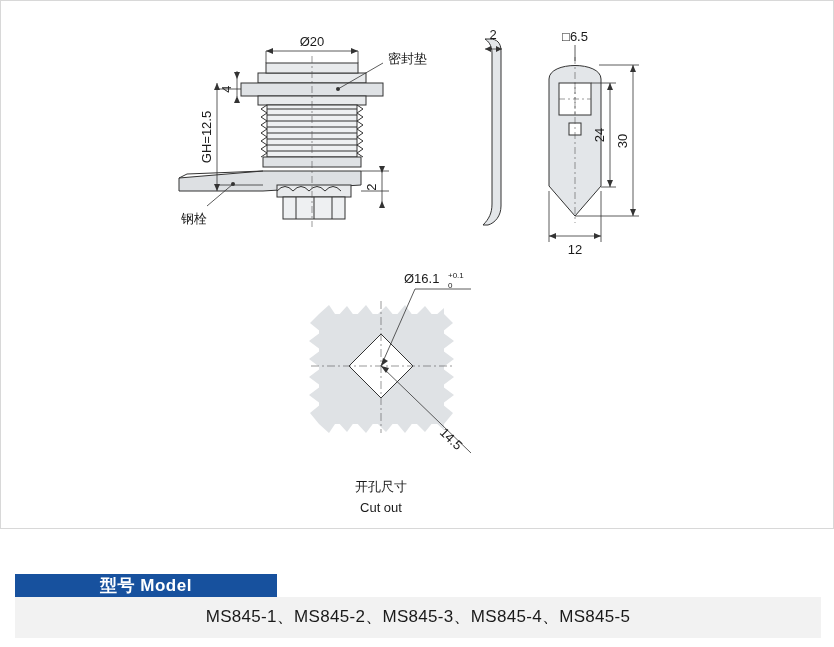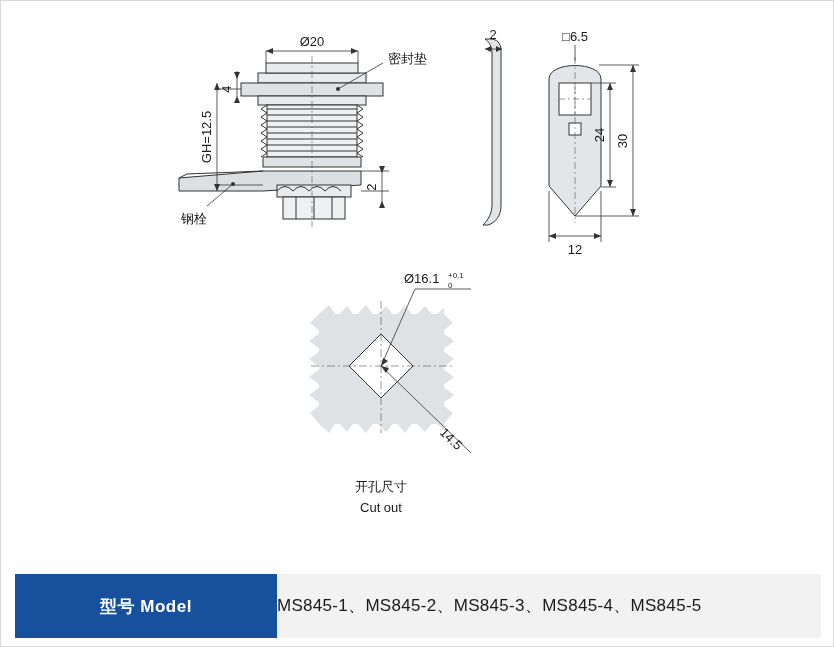--- a/index.html
+++ b/index.html
@@ -11,21 +11,21 @@
     height: 647px;
     background: #ffffff;
     font-family: "Liberation Sans", sans-serif;
     position: relative;
     overflow: hidden;
   }
   #page {
     position: absolute;
     left: 0; top: 0;
     width: 834px;
-    height: 647px;
+    height: 529px;
     background: #ffffff;
     border: 1px solid #d8d8d8;
     box-sizing: border-box;
   }
   .drawing-area {
     position: absolute;
     left: 0; top: 0;
     width: 834px;
     height: 560px;
   }
@@ -34,40 +34,41 @@
     left: 0; top: 0;
   }
   
   .model-table {
     position: absolute;
     left: 14px;
     top: 573px;
     width: 806px;
     height: 64px;
     display: flex;
-    flex-direction: row;
+    flex-direction: column;
   }
   .model-label-cell {
     width: 262px;
     background: #17519e;
     color: #ffffff;
     font-size: 17px;
     font-weight: bold;
     display: flex;
     align-items: center;
     justify-content: center;
     letter-spacing: 0.5px;
   }
   .model-value-cell {
     flex: 1;
     background: #f2f2f2;
     color: #1a1a1a;
     font-size: 17px;
     display: flex;
     flex-direction: column;
+    align-items: center;
     justify-content: center;
     line-height: 1.7;
   }
   .model-value-cell div {
     letter-spacing: 0.3px;
   }
   .txt {
     font-family: "Liberation Sans", sans-serif;
     fill: #1a1a1a;
   }

